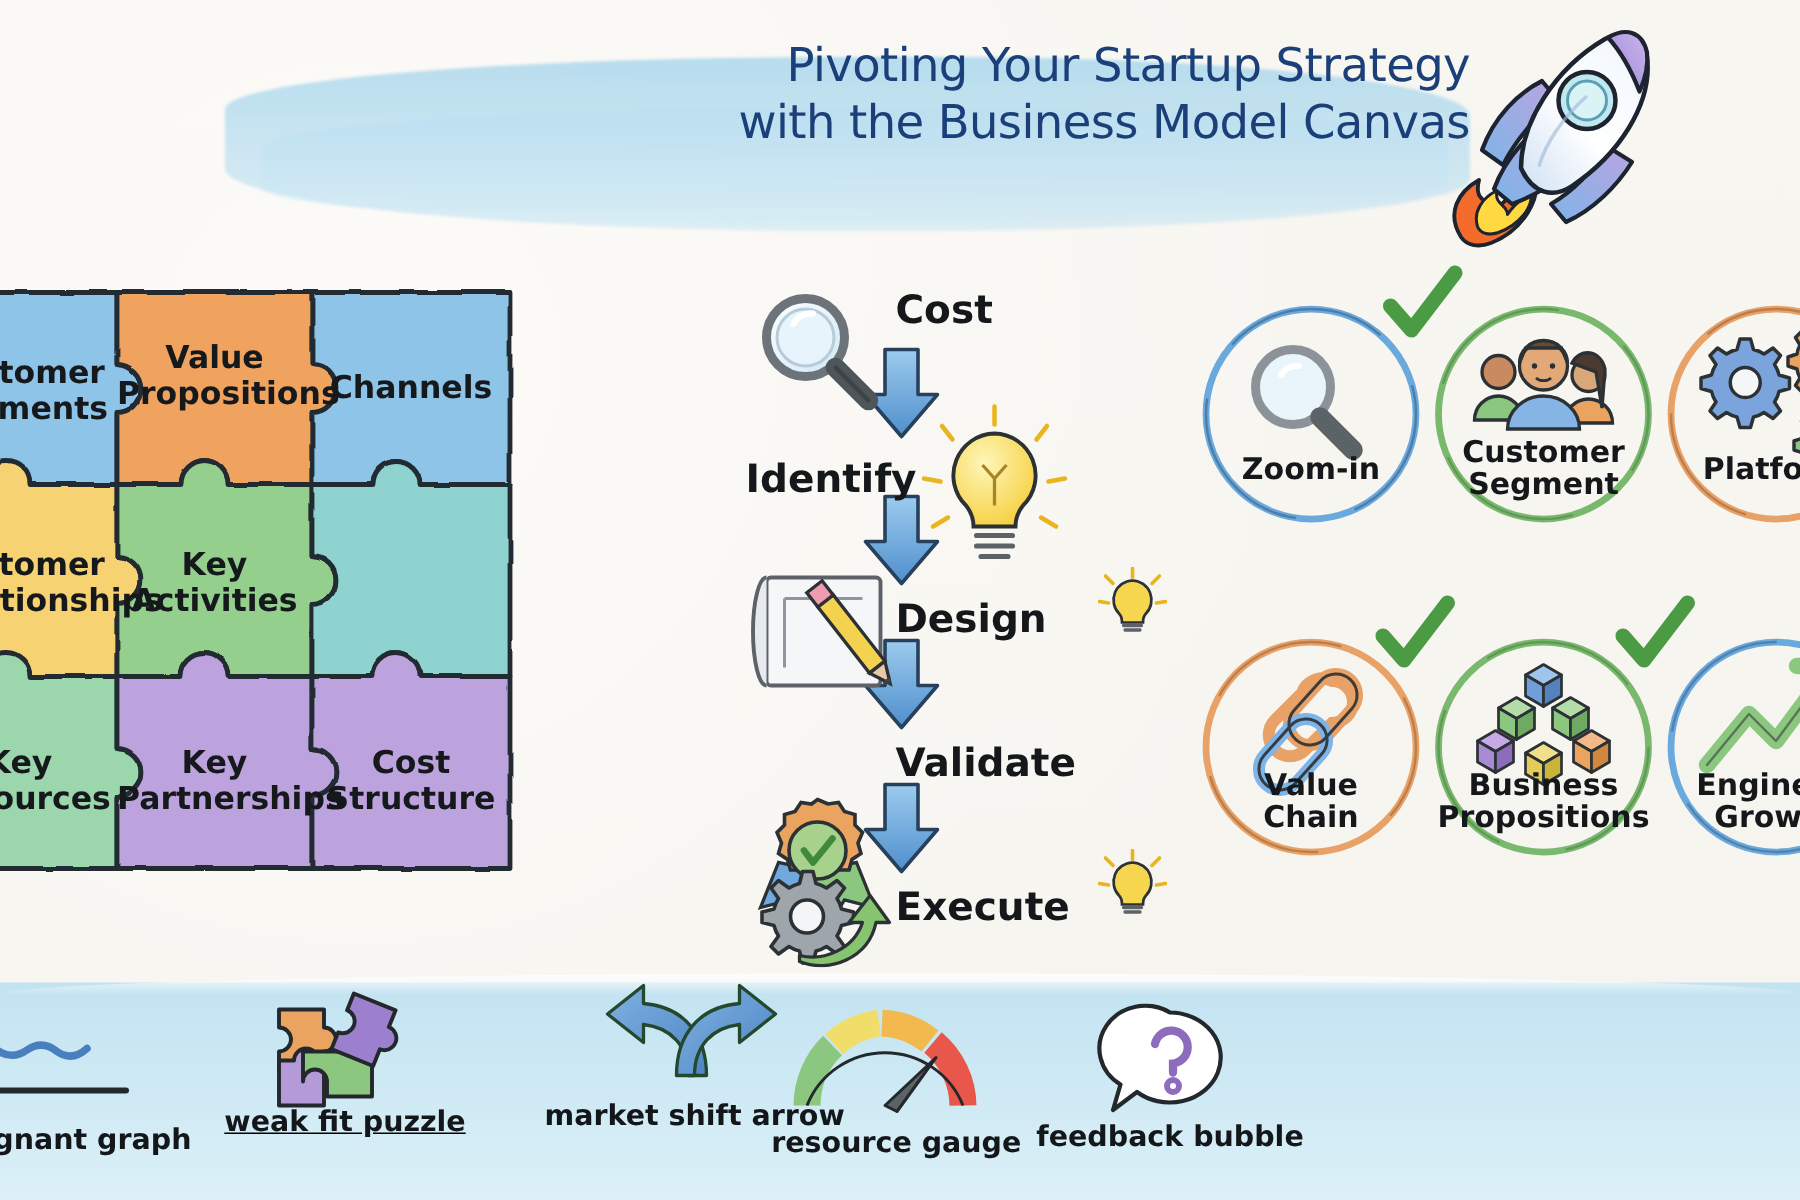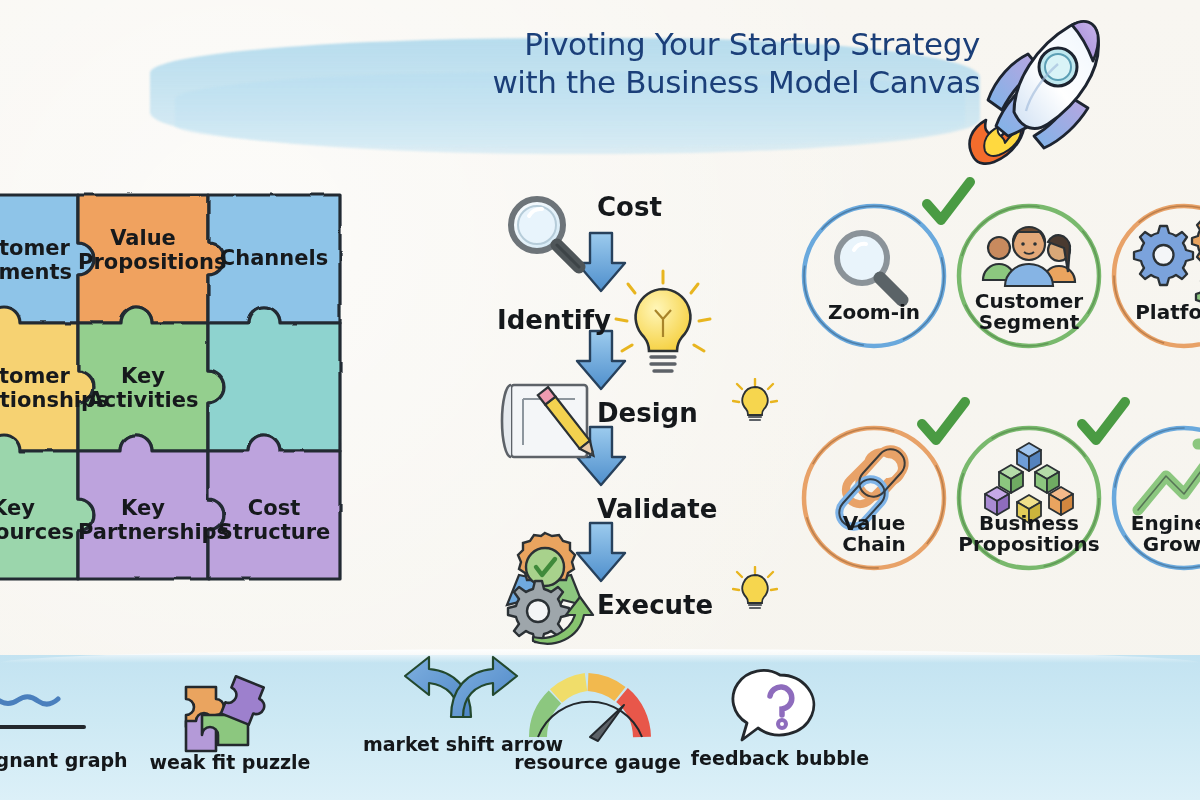--- a/index.html
+++ b/index.html
@@ -445,21 +445,21 @@
     <div class="legend-item" style="left:-40px;top:16px;width:170px;">
       <div class="legend-ico">
         <svg width="170" height="78" viewBox="0 0 170 78">
           <path d="M18 28 q10 -6 20 1 q10 7 20 0 q10 -7 20 1 q10 7 20 -2" fill="none" stroke="#4a7fbd" stroke-width="5" stroke-linecap="round"></path>
           <path d="M12 56 h112" stroke="#23282d" stroke-width="4" stroke-linecap="round"></path>
         </svg>
       </div>
       <div class="legend-lab">stagnant graph</div>
     </div>
 
-    <div class="legend-item" style="left:140px;top:18px;width:180px;">
+    <div class="legend-item" style="left:140px;top:4px;width:180px;text-decoration:underline;">
       <div class="legend-ico">
         <svg width="180" height="84" viewBox="0 0 180 84">
           <g stroke="#23282d" stroke-width="2.6" stroke-linejoin="round">
             <path d="M46 14 h30 v12 a8 8 0 0 1 0 16 v12 h-30 v-12 a8 8 0 0 0 0 -16 Z" fill="#eaa45f"></path>
             <path d="M46 54 h10 a8 8 0 0 1 16 0 h4 v30 h-30 Z" fill="#b49ad8" transform="translate(0,-6)"></path>
             <path d="M78 48 h30 v30 h-30 v-10 a8 8 0 0 0 -16 0 v-20 Z" fill="#8cc77f" transform="translate(0,-6)"></path>
             <g transform="rotate(22 104 26)">
               <path d="M88 8 h30 v12 a8 8 0 0 1 0 16 v12 h-30 v-12 a8 8 0 0 0 0 -16 Z" fill="#9d80cd"></path>
             </g>
           </g>

